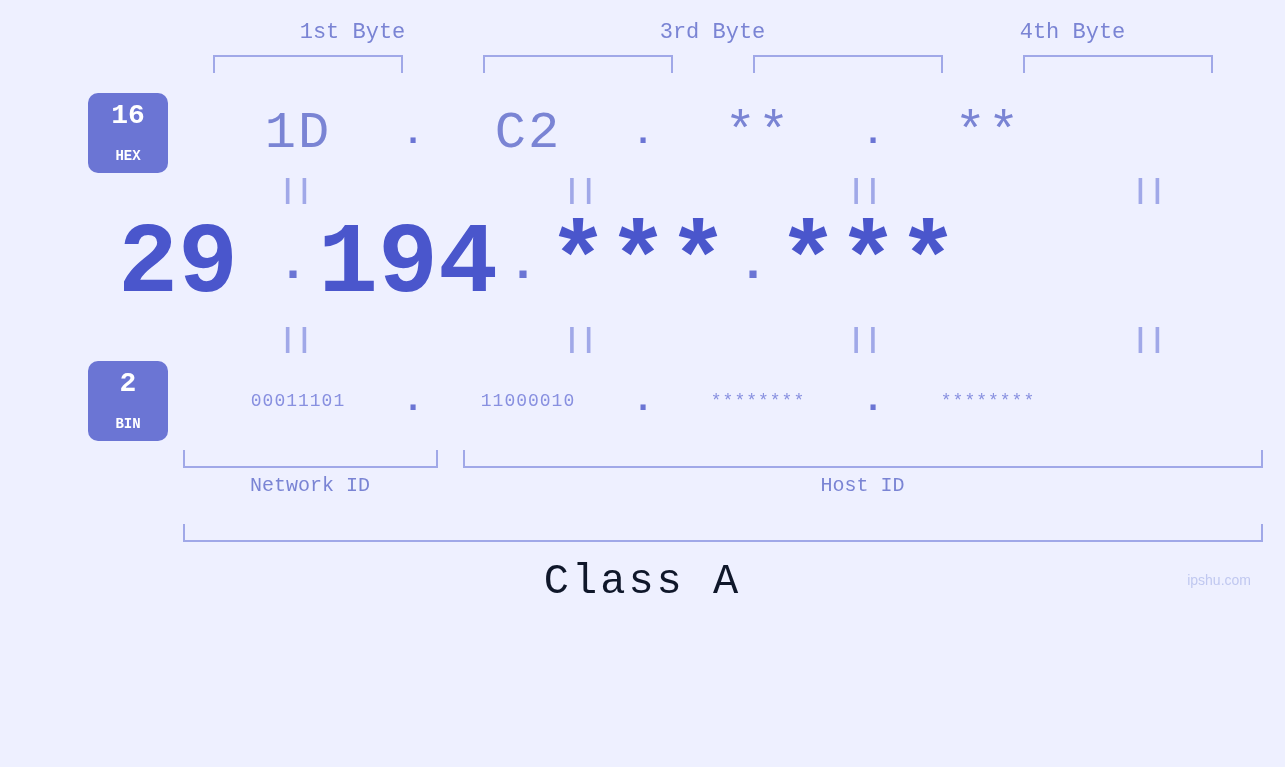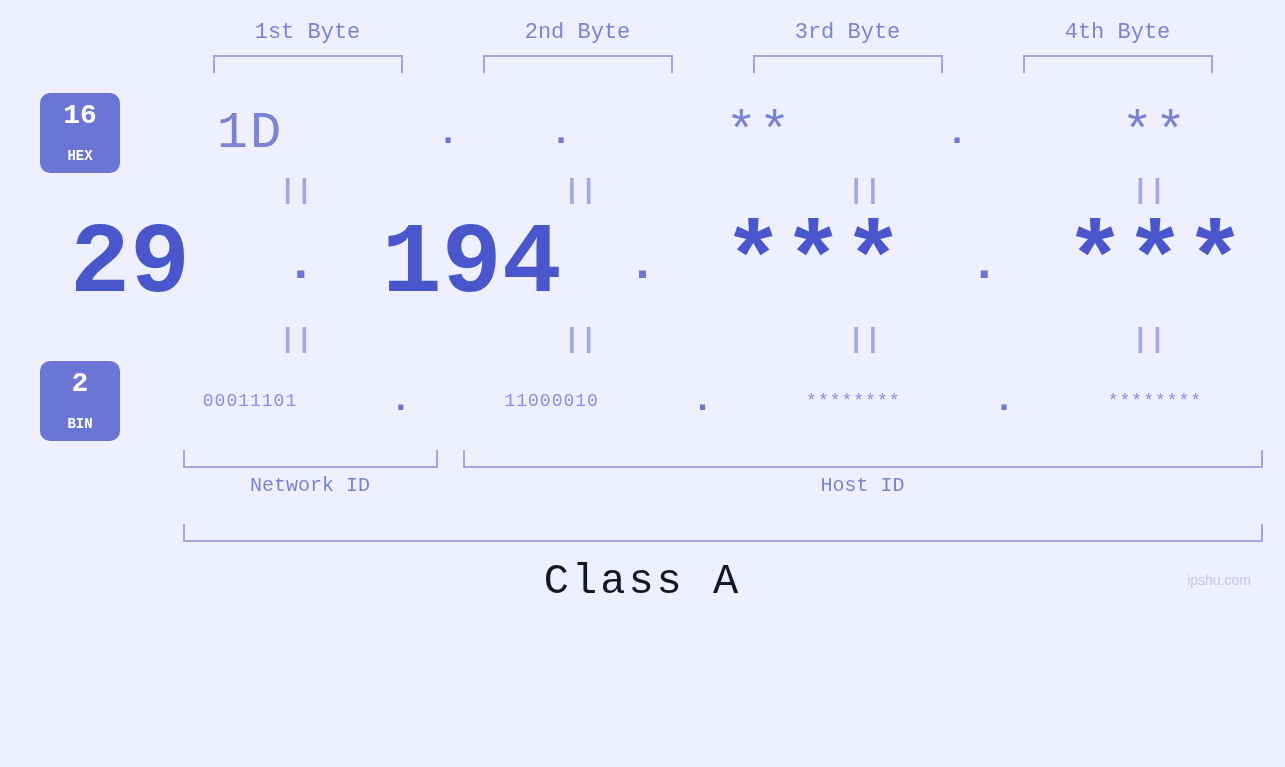--- a/index.html
+++ b/index.html
@@ -57,20 +57,21 @@
       border-right: 2px solid #a0a8e8;
     }
 
     
     .data-row {
       display: flex;
       align-items: center;
       width: 1285px;
       height: 90px;
       position: relative;
+      padding-left: 48px;
     }
 
     .data-row.dec-row {
       height: 130px;
     }
 
     .data-row.bin-row {
       height: 100px;
     }
 
@@ -100,21 +101,21 @@
       font-size: 14px;
       font-weight: bold;
       margin-top: 18px;
     }
 
     
     .values-row {
       display: flex;
       align-items: center;
       flex: 1;
-      justify-content: space-between;
+      justify-content: flex-start;
       padding: 0 30px;
     }
 
     .cell {
       width: 200px;
       text-align: center;
     }
 
     .dot {
       color: #6b75d4;
@@ -192,21 +193,20 @@
 
     .spacer30 { width: 30px; }
   </style>
 </head>
 <body>
 
 <div class="main-container">
 
   <div class="byte-headers">
     <div class="byte-header">1st Byte</div>
-    <div class="byte-header">2nd Byte</div>
     <div class="byte-header">3rd Byte</div>
     <div class="byte-header">4th Byte</div>
   </div>
 
   <div class="bracket-row">
     <div class="bracket"></div>
     <div class="bracket"></div>
     <div class="bracket"></div>
     <div class="bracket"></div>
   </div>
@@ -214,20 +214,23 @@
   <div class="data-row">
     <div class="badge">
       <span class="badge-num">16</span>
       <span class="badge-label">HEX</span>
     </div>
     <div class="values-row">
       <div class="cell">
         <span class="hex-val">1D</span>
       </div>
       <div class="dot">.</div>
+      <div class="cell">
+        <span class="hex-val">C2</span>
+      </div>
       <div class="dot">.</div>
       <div class="cell">
         <span class="hex-val">**</span>
       </div>
       <div class="dot">.</div>
       <div class="cell">
         <span class="hex-val">**</span>
       </div>
     </div>
   </div>

